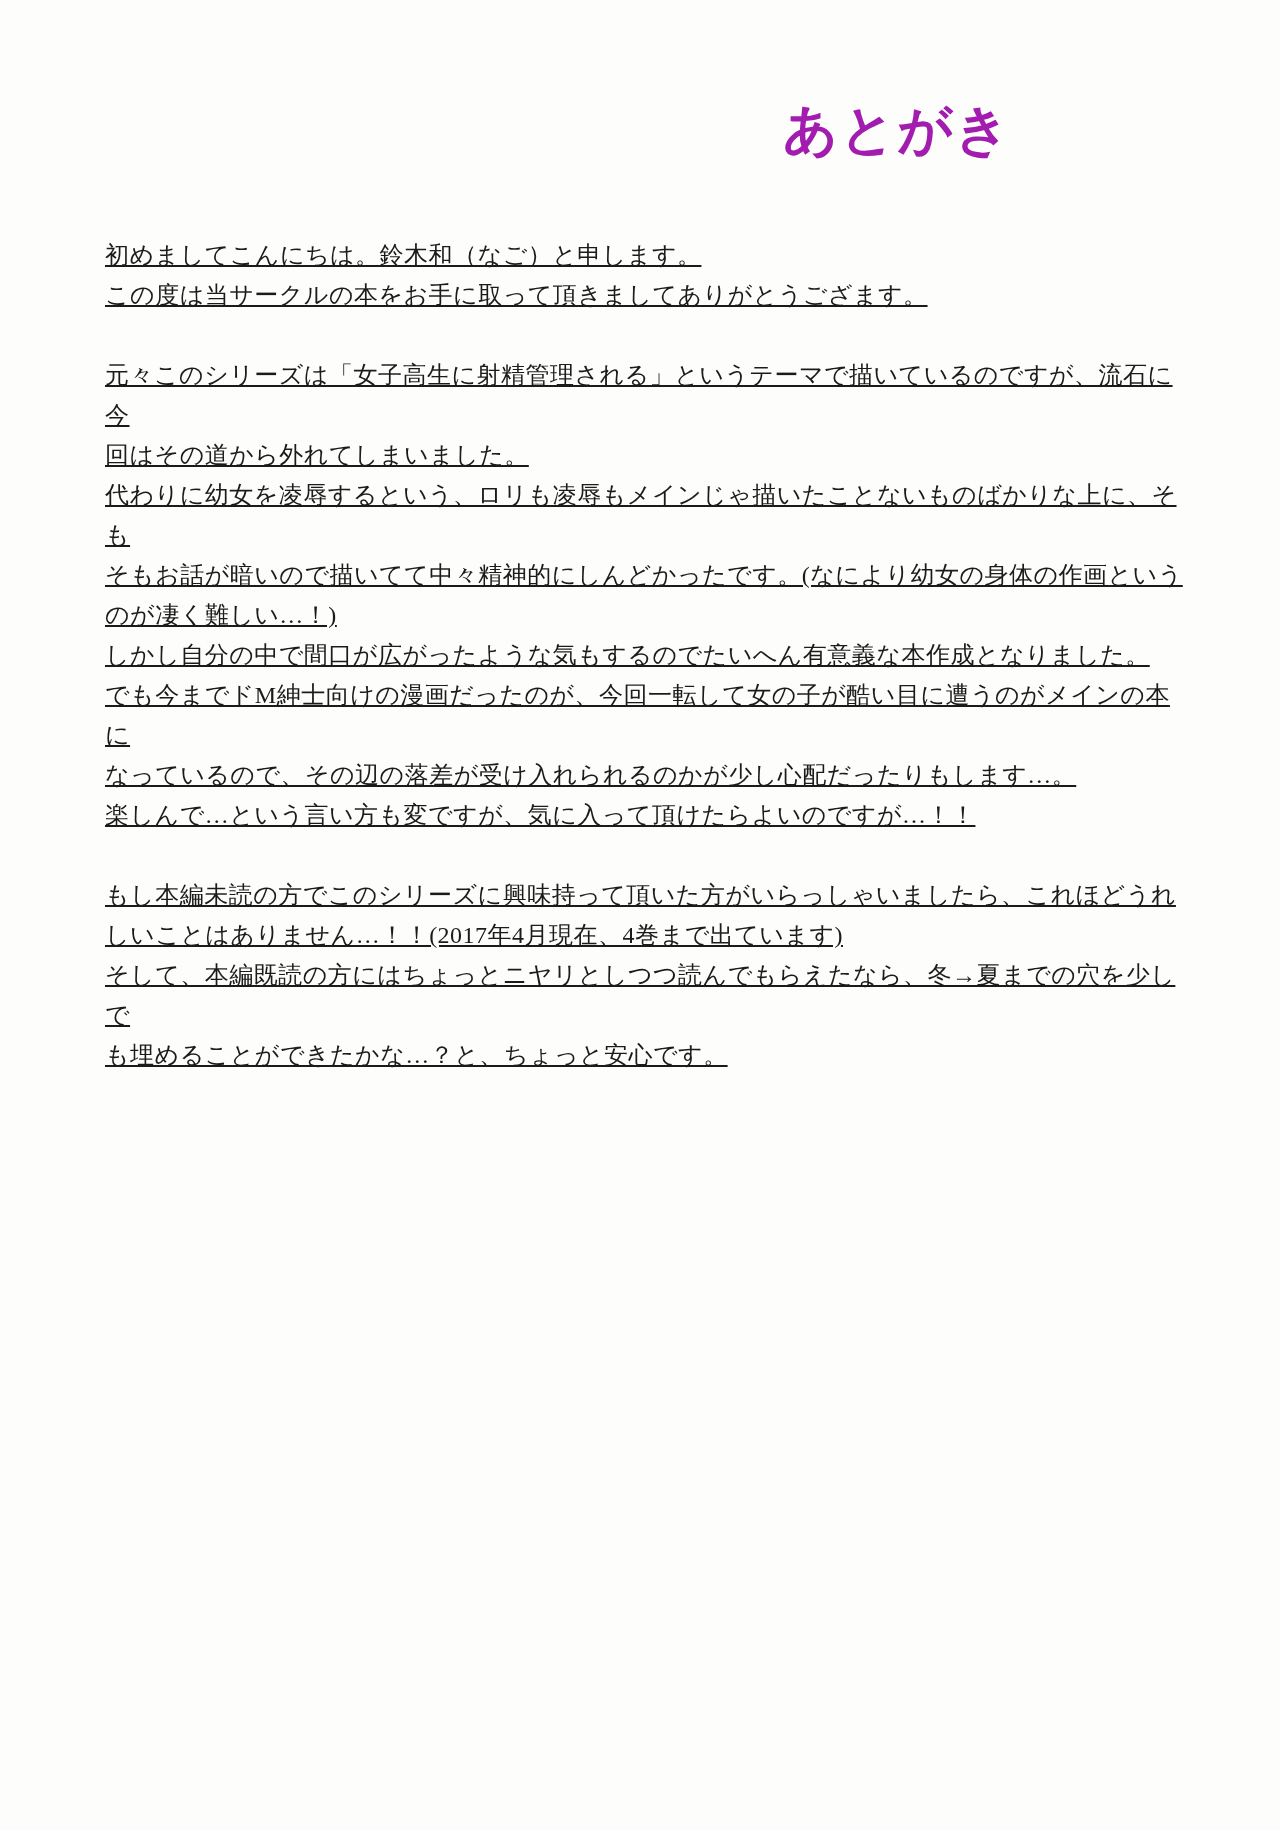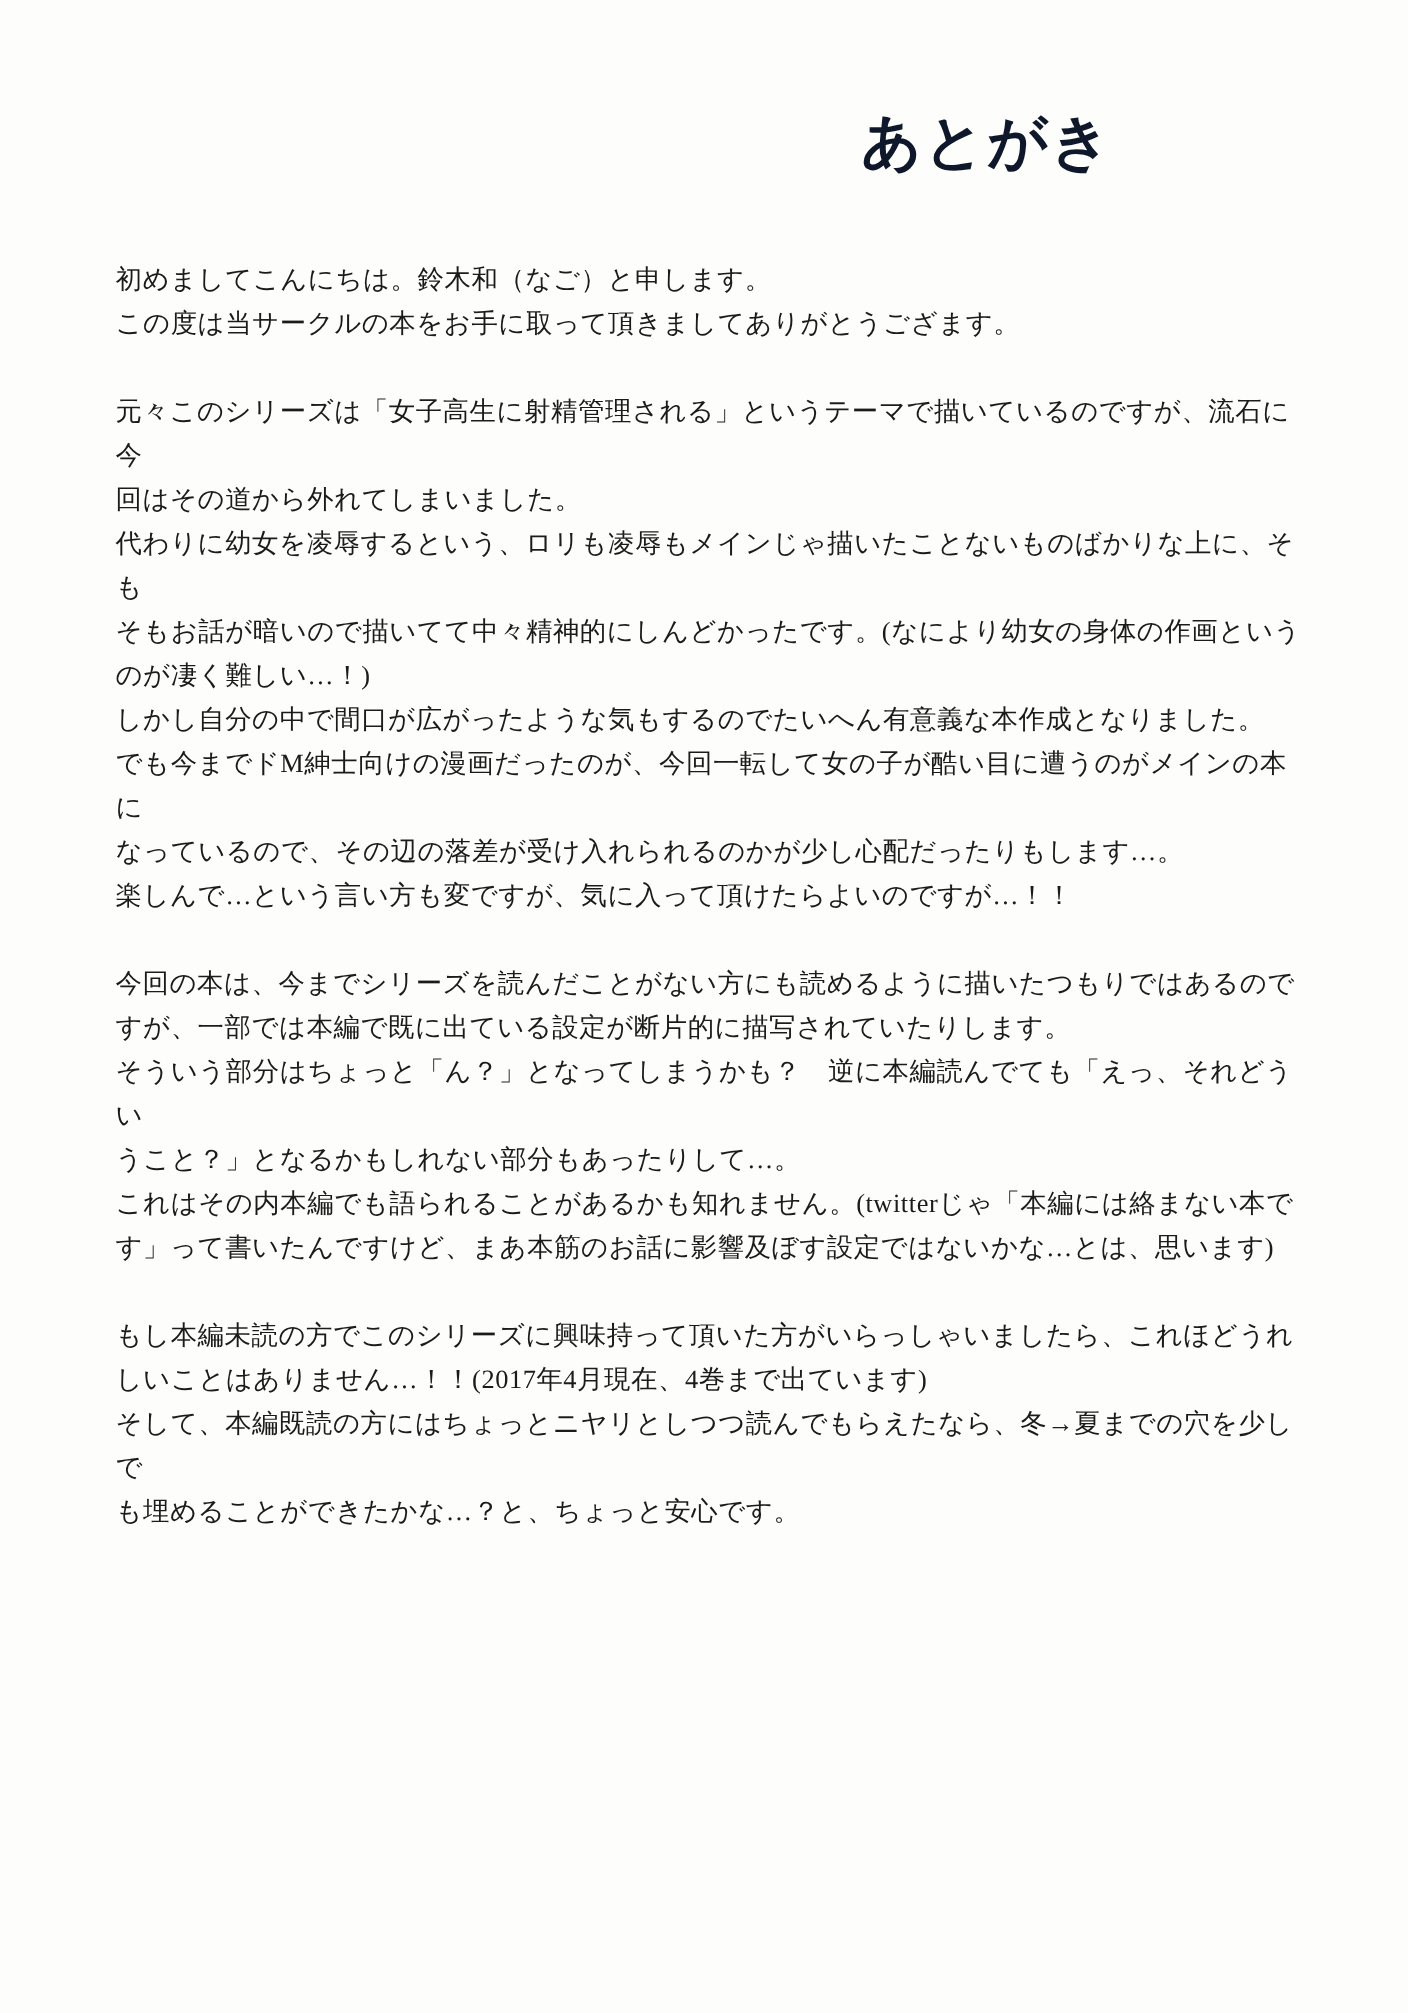--- a/index.html
+++ b/index.html
@@ -18,59 +18,54 @@
   }
   .title {
     margin: 100px 0 0 0;
     padding: 0 268px 0 0;
     text-align: right;
     font-family: "Liberation Sans", "DejaVu Sans", sans-serif;
     font-weight: bold;
     font-size: 54px;
     line-height: 1.1;
     letter-spacing: 2px;
-    color: #0f172a;
+    color: #a21caf;
   }
   .body-text {
     margin-top: 76px;
     padding: 0 96px 0 105px;
     font-family: "Liberation Serif", "DejaVu Serif", serif;
     font-size: 24px;
     line-height: 40px;
     letter-spacing: 0.5px;
   }
   .body-text p {
     margin: 0 0 40px 0;
     white-space: pre-line;
     text-align: left;
+    text-decoration: underline;
   }
 </style>
 </head>
 <body>
 
 <div class="page">
   <h1 class="title">あとがき</h1>
 
   <div class="body-text">
     <p>初めましてこんにちは。鈴木和（なご）と申します。
 この度は当サークルの本をお手に取って頂きましてありがとうござます。</p>
     <p>元々このシリーズは「女子高生に射精管理される」というテーマで描いているのですが、流石に今
 回はその道から外れてしまいました。
 代わりに幼女を凌辱するという、ロリも凌辱もメインじゃ描いたことないものばかりな上に、そも
 そもお話が暗いので描いてて中々精神的にしんどかったです。(なにより幼女の身体の作画という
 のが凄く難しい…！)
 しかし自分の中で間口が広がったような気もするのでたいへん有意義な本作成となりました。
 でも今までドM紳士向けの漫画だったのが、今回一転して女の子が酷い目に遭うのがメインの本に
 なっているので、その辺の落差が受け入れられるのかが少し心配だったりもします…。
 楽しんで…という言い方も変ですが、気に入って頂けたらよいのですが…！！</p>
-    <p>今回の本は、今までシリーズを読んだことがない方にも読めるように描いたつもりではあるので
-すが、一部では本編で既に出ている設定が断片的に描写されていたりします。
-そういう部分はちょっと「ん？」となってしまうかも？　逆に本編読んでても「えっ、それどうい
-うこと？」となるかもしれない部分もあったりして…。
-これはその内本編でも語られることがあるかも知れません。(twitterじゃ「本編には絡まない本で
-す」って書いたんですけど、まあ本筋のお話に影響及ぼす設定ではないかな…とは、思います)</p>
     <p>もし本編未読の方でこのシリーズに興味持って頂いた方がいらっしゃいましたら、これほどうれ
 しいことはありません…！！(2017年4月現在、4巻まで出ています)
 そして、本編既読の方にはちょっとニヤリとしつつ読んでもらえたなら、冬→夏までの穴を少しで
 も埋めることができたかな…？と、ちょっと安心です。</p>
 
   </div>
 </div>
 
 </body></html>

